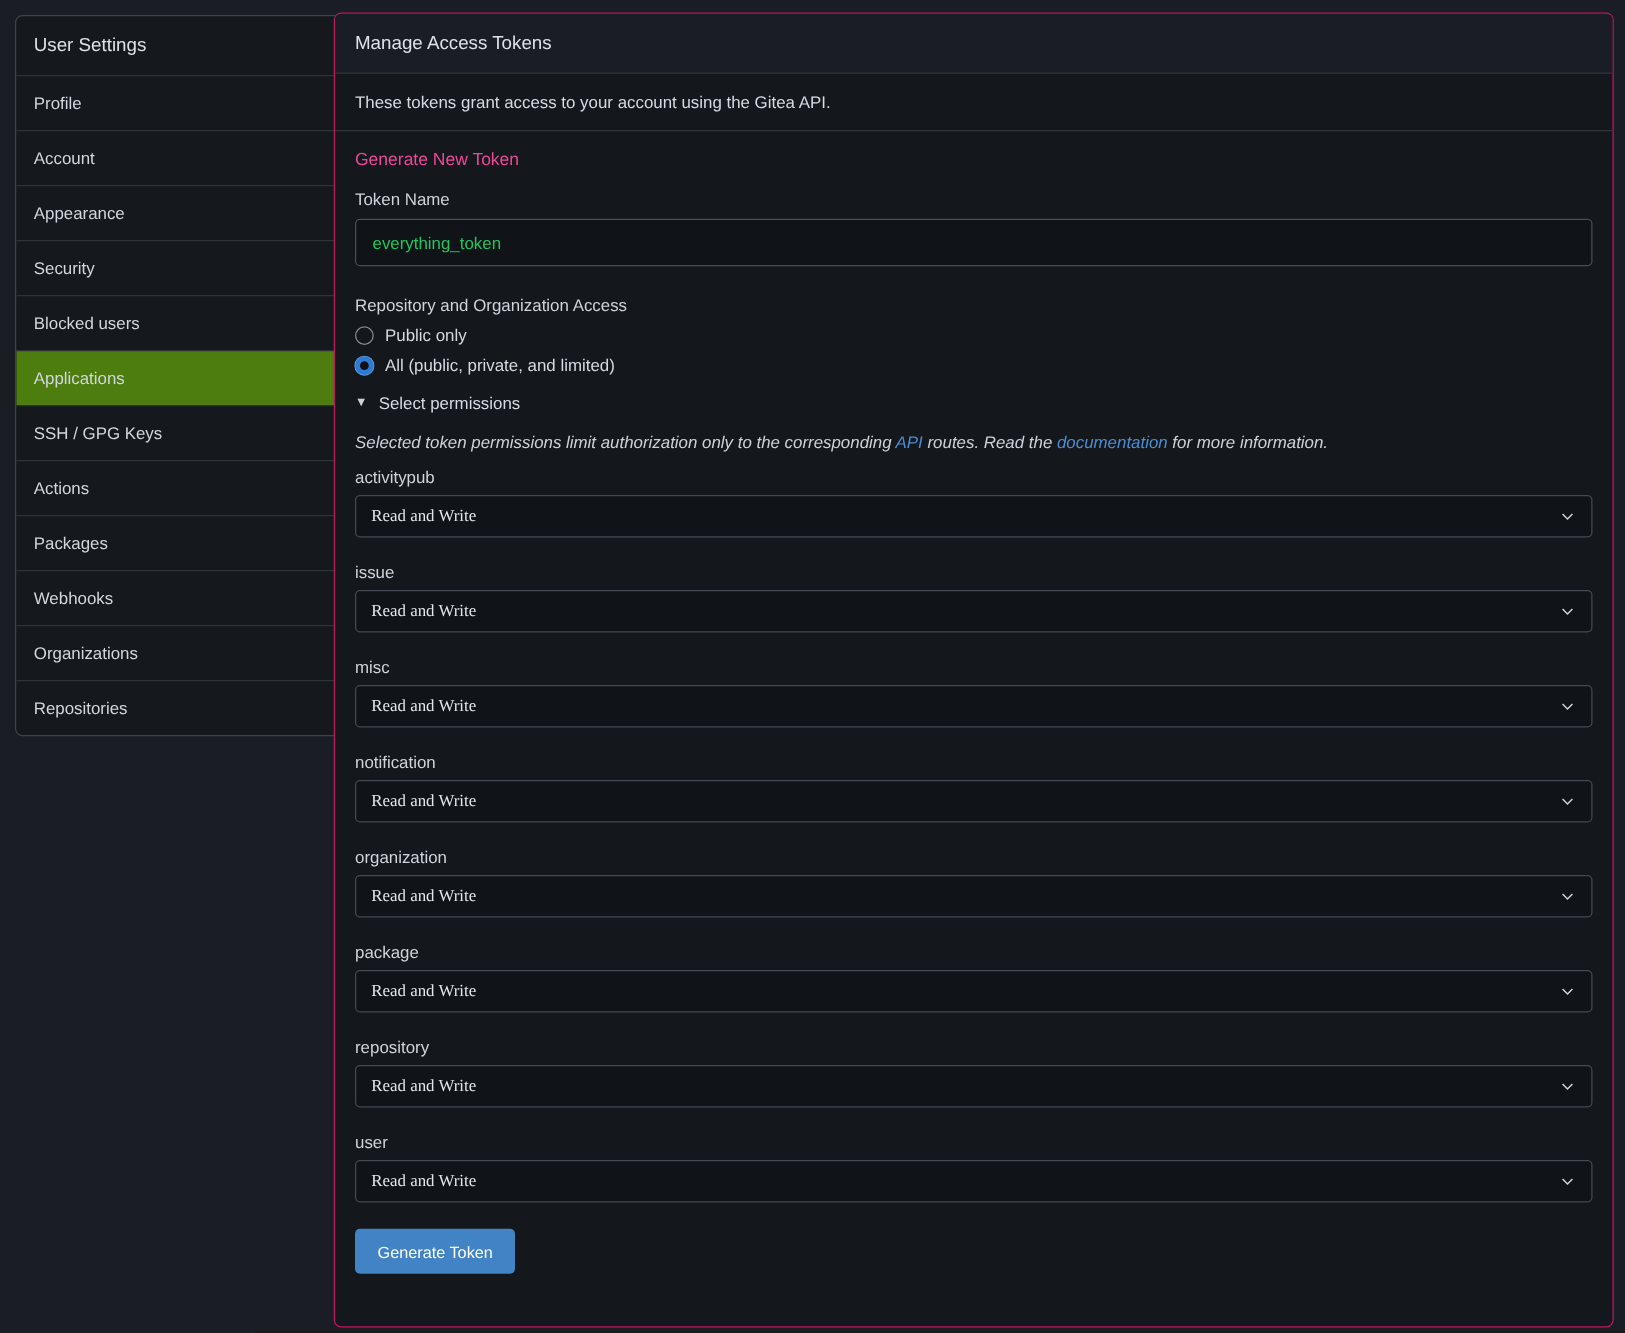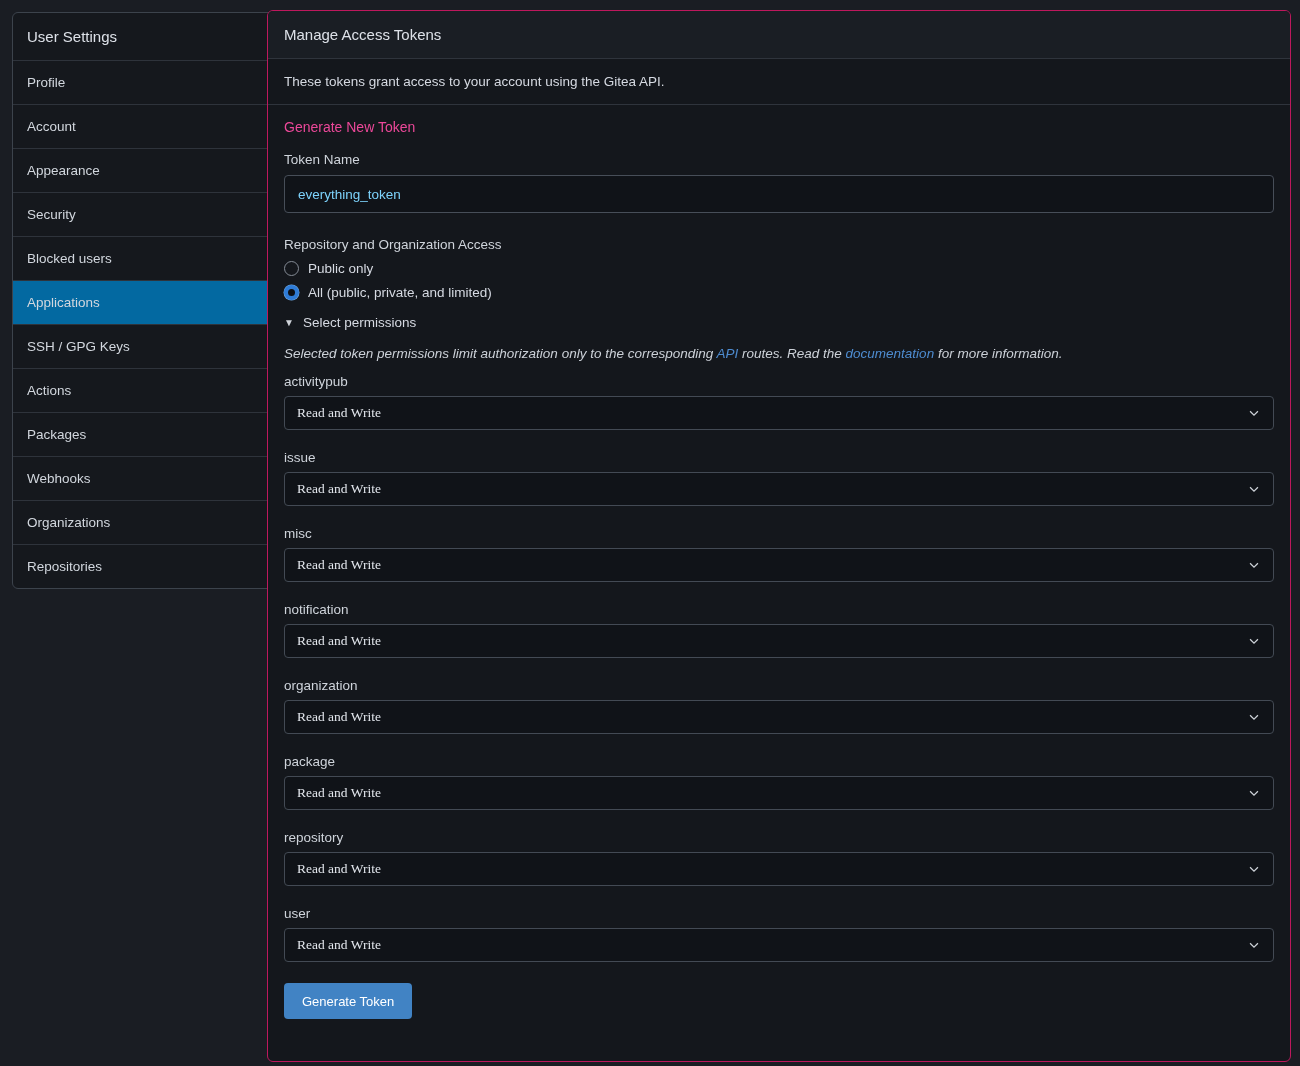--- a/index.html
+++ b/index.html
@@ -30,21 +30,21 @@
   .sidebar-item {
     padding: 14px 14px;
     font-size: 13.5px;
     color: #d2d7de;
     border-top: 1px solid #2e333b;
     cursor: pointer;
     display: flex;
     align-items: center;
     justify-content: space-between;
   }
-  .sidebar-item.active { background: #0369a1; }
+  .sidebar-item.active { background: #4d7c0f; }
   .chev-right { color: #c3c8cf; font-size: 13px; line-height: 1; }
 
   
   .panel {
     position: absolute;
     left: 267px; top: 10px;
     width: 1024px;
     height: 1052px;
     background: #14171c;
     border: 1px solid #be185d;
@@ -74,21 +74,21 @@
   }
   .token-label { margin-top: 17px; }
 
   .text-input {
     margin-top: 8px;
     width: 100%;
     height: 38px;
     background: #101318;
     border: 1px solid #474e58;
     border-radius: 4px;
-    color: #7dd3fc;
+    color: #22c55e;
     font-size: 13.5px;
     font-family: "Liberation Sans", sans-serif;
     padding: 0 13px;
     outline: none;
   }
 
   .scope-label { margin-top: 24px; }
 
   .radio-row {
     margin-top: 9px;

